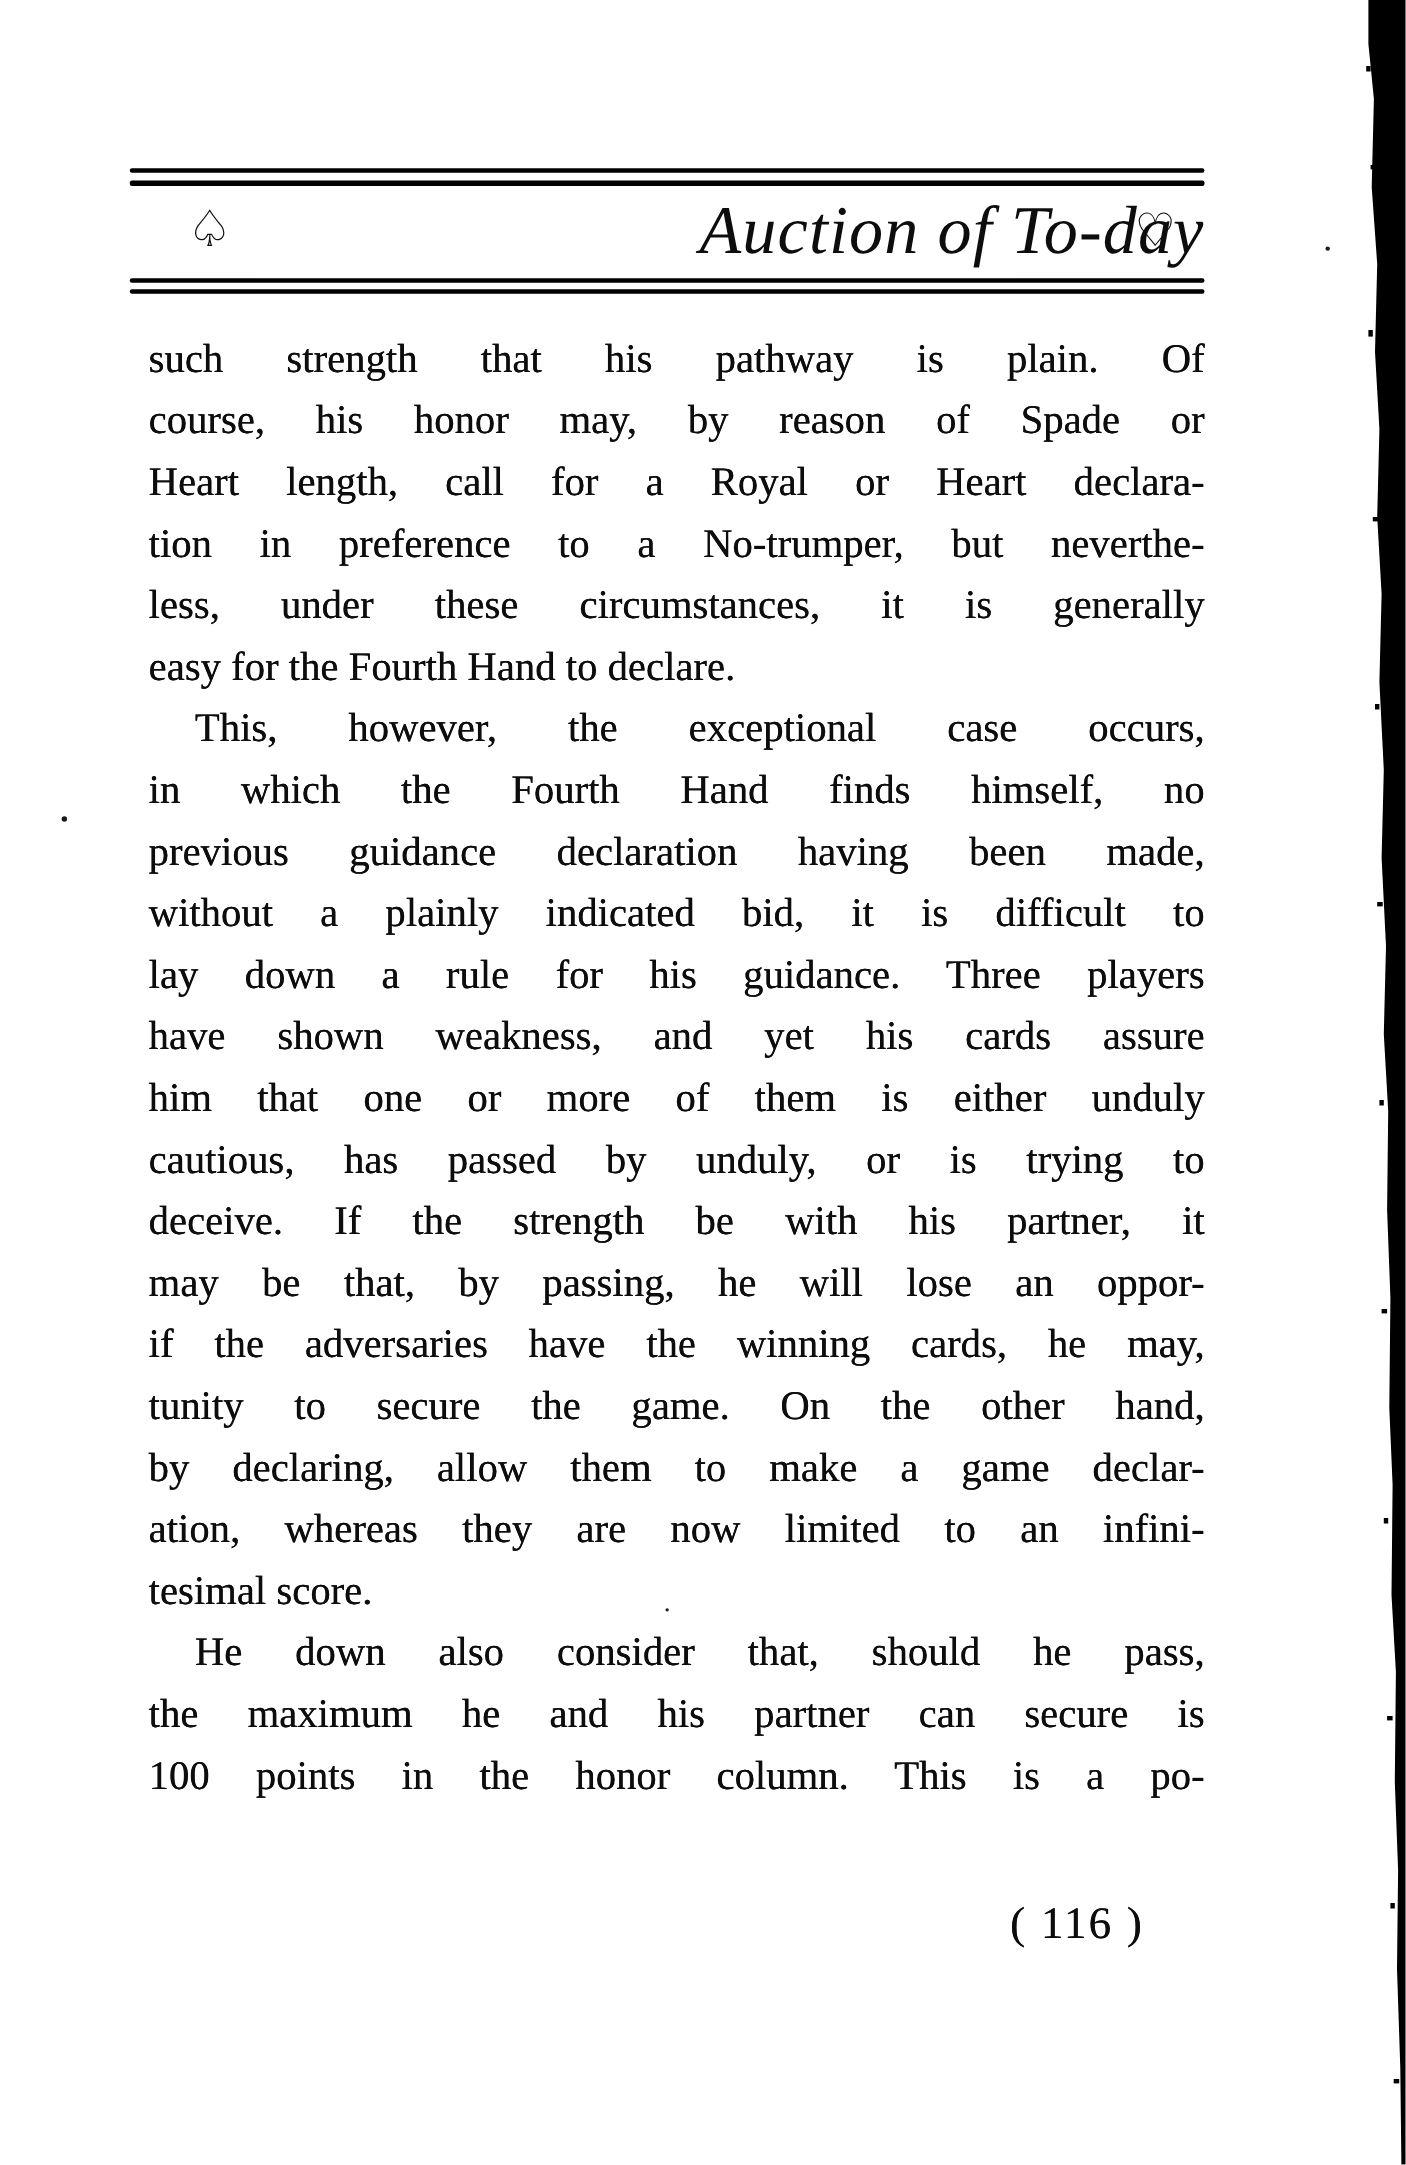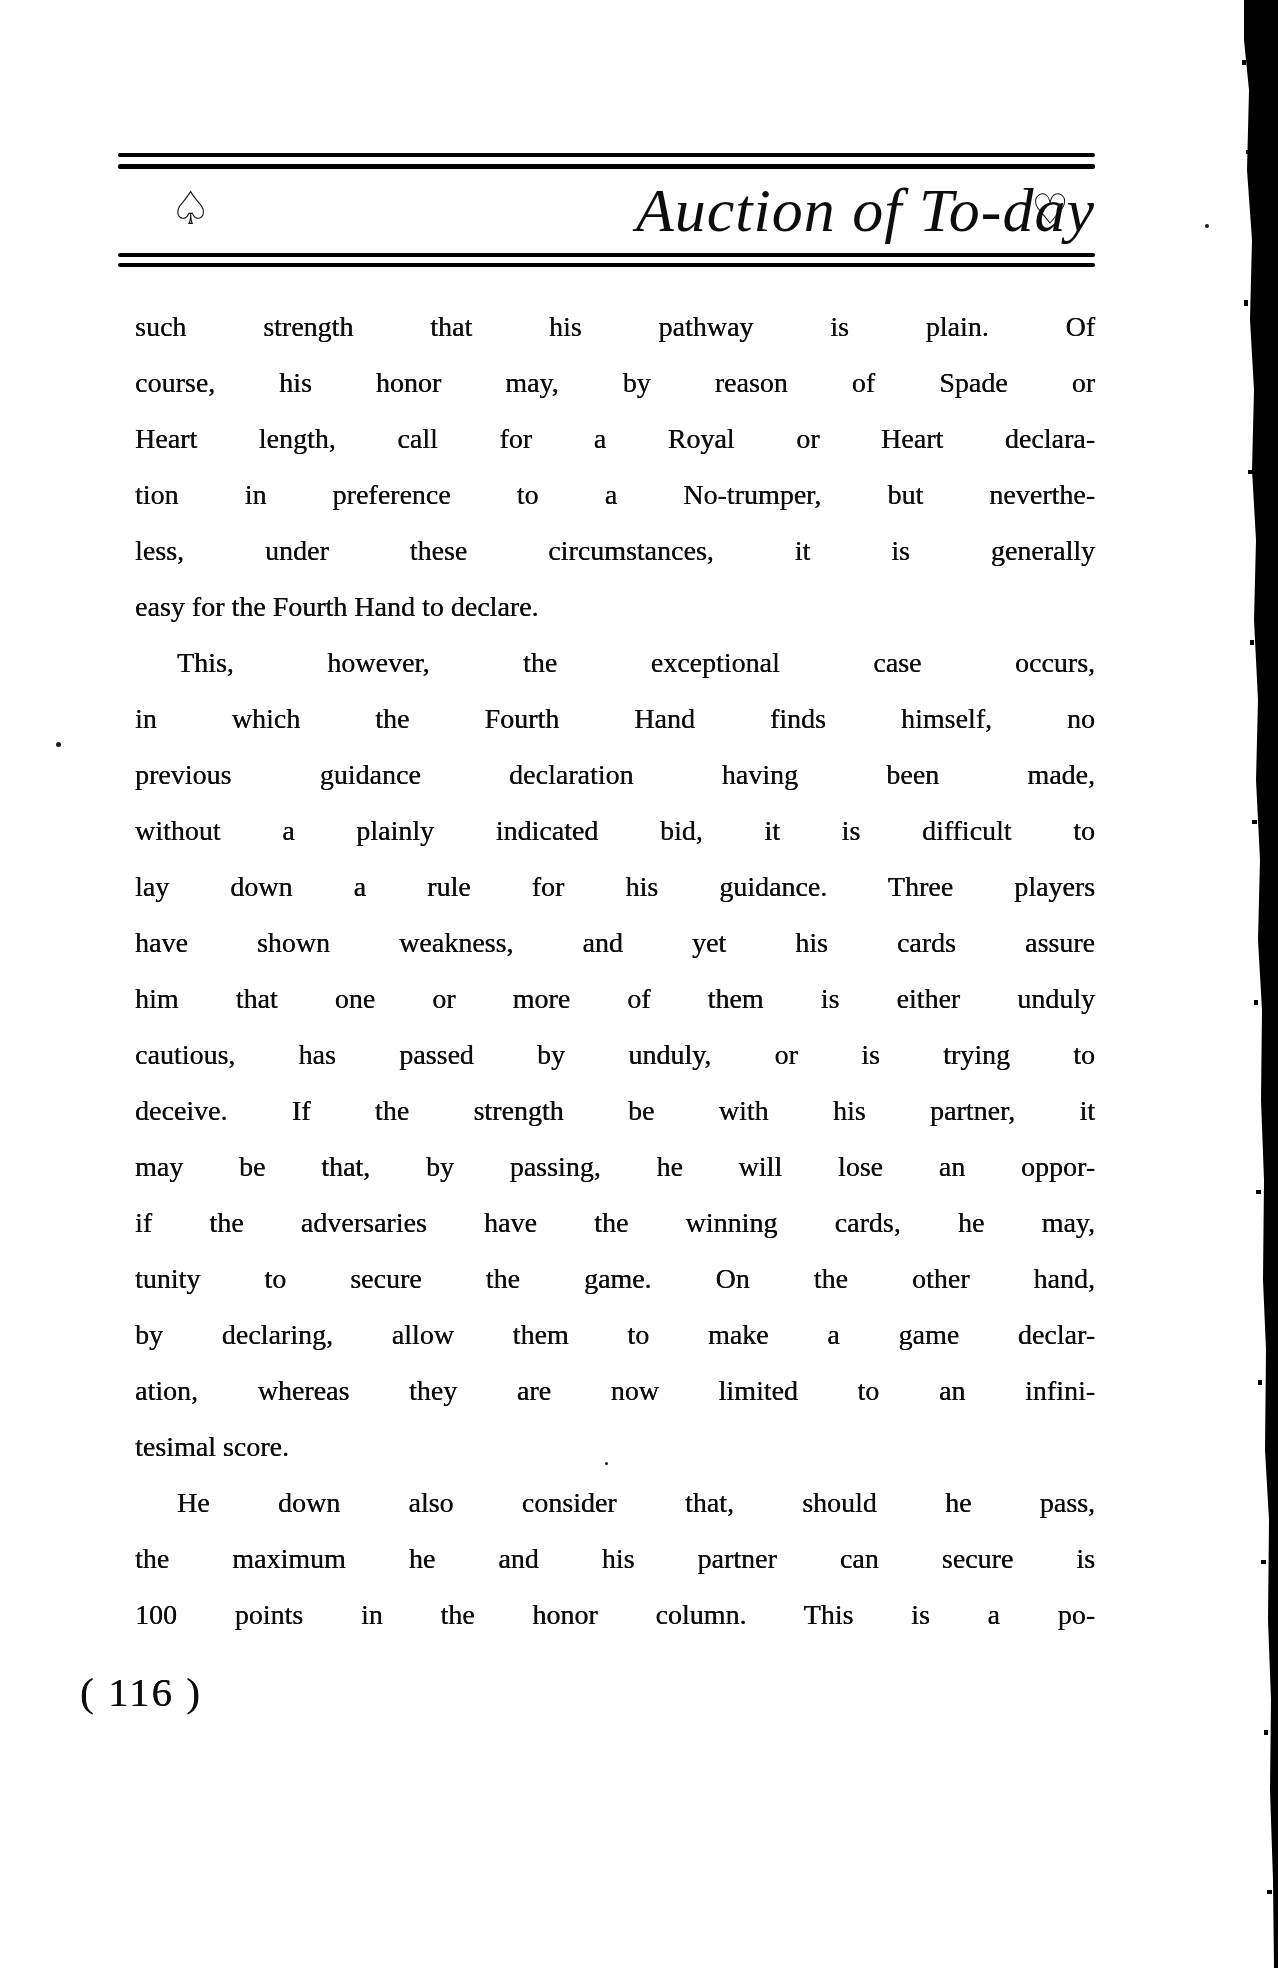--- a/index.html
+++ b/index.html
@@ -35,39 +35,39 @@
   .suit { position: absolute; font-family: "DejaVu Sans", sans-serif; }
   .suit.spade { left: 52px; top: 14px; font-size: 46px; line-height: 50px; }
   .suit.heart { right: 26px; top: 18px; font-size: 42px; line-height: 46px; }
 
   
   .body-text {
     position: absolute;
     left: 135px;
     top: 299px;
     width: 960px;
-    font-size: 28px;
+    font-size: 37px;
     line-height: 56px;
     text-shadow: 0.3px 0 0 currentColor;
     font-family: Liberation Serif, serif;
   }
   .line {
     text-align: justify;
     text-align-last: justify;
     text-justify: inter-word;
   }
   .line.no-stretch { text-align-last: left; }
   .para.indent .line:first-child { text-indent: 42px; }
 
   .page-number {
     position: absolute;
     left: 80px;
-    top: 1664px;
+    top: 1720px;
     width: 960px;
-    text-align: left;
+    text-align: right;
     font-size: 41px;
     line-height: 56px;
     letter-spacing: 2px;
     text-shadow: 0.3px 0 0 currentColor;
   }
 
   .speck { position: absolute; background: #1a1a1a; border-radius: 50%; }
 </style>
 </head>
 <body>

